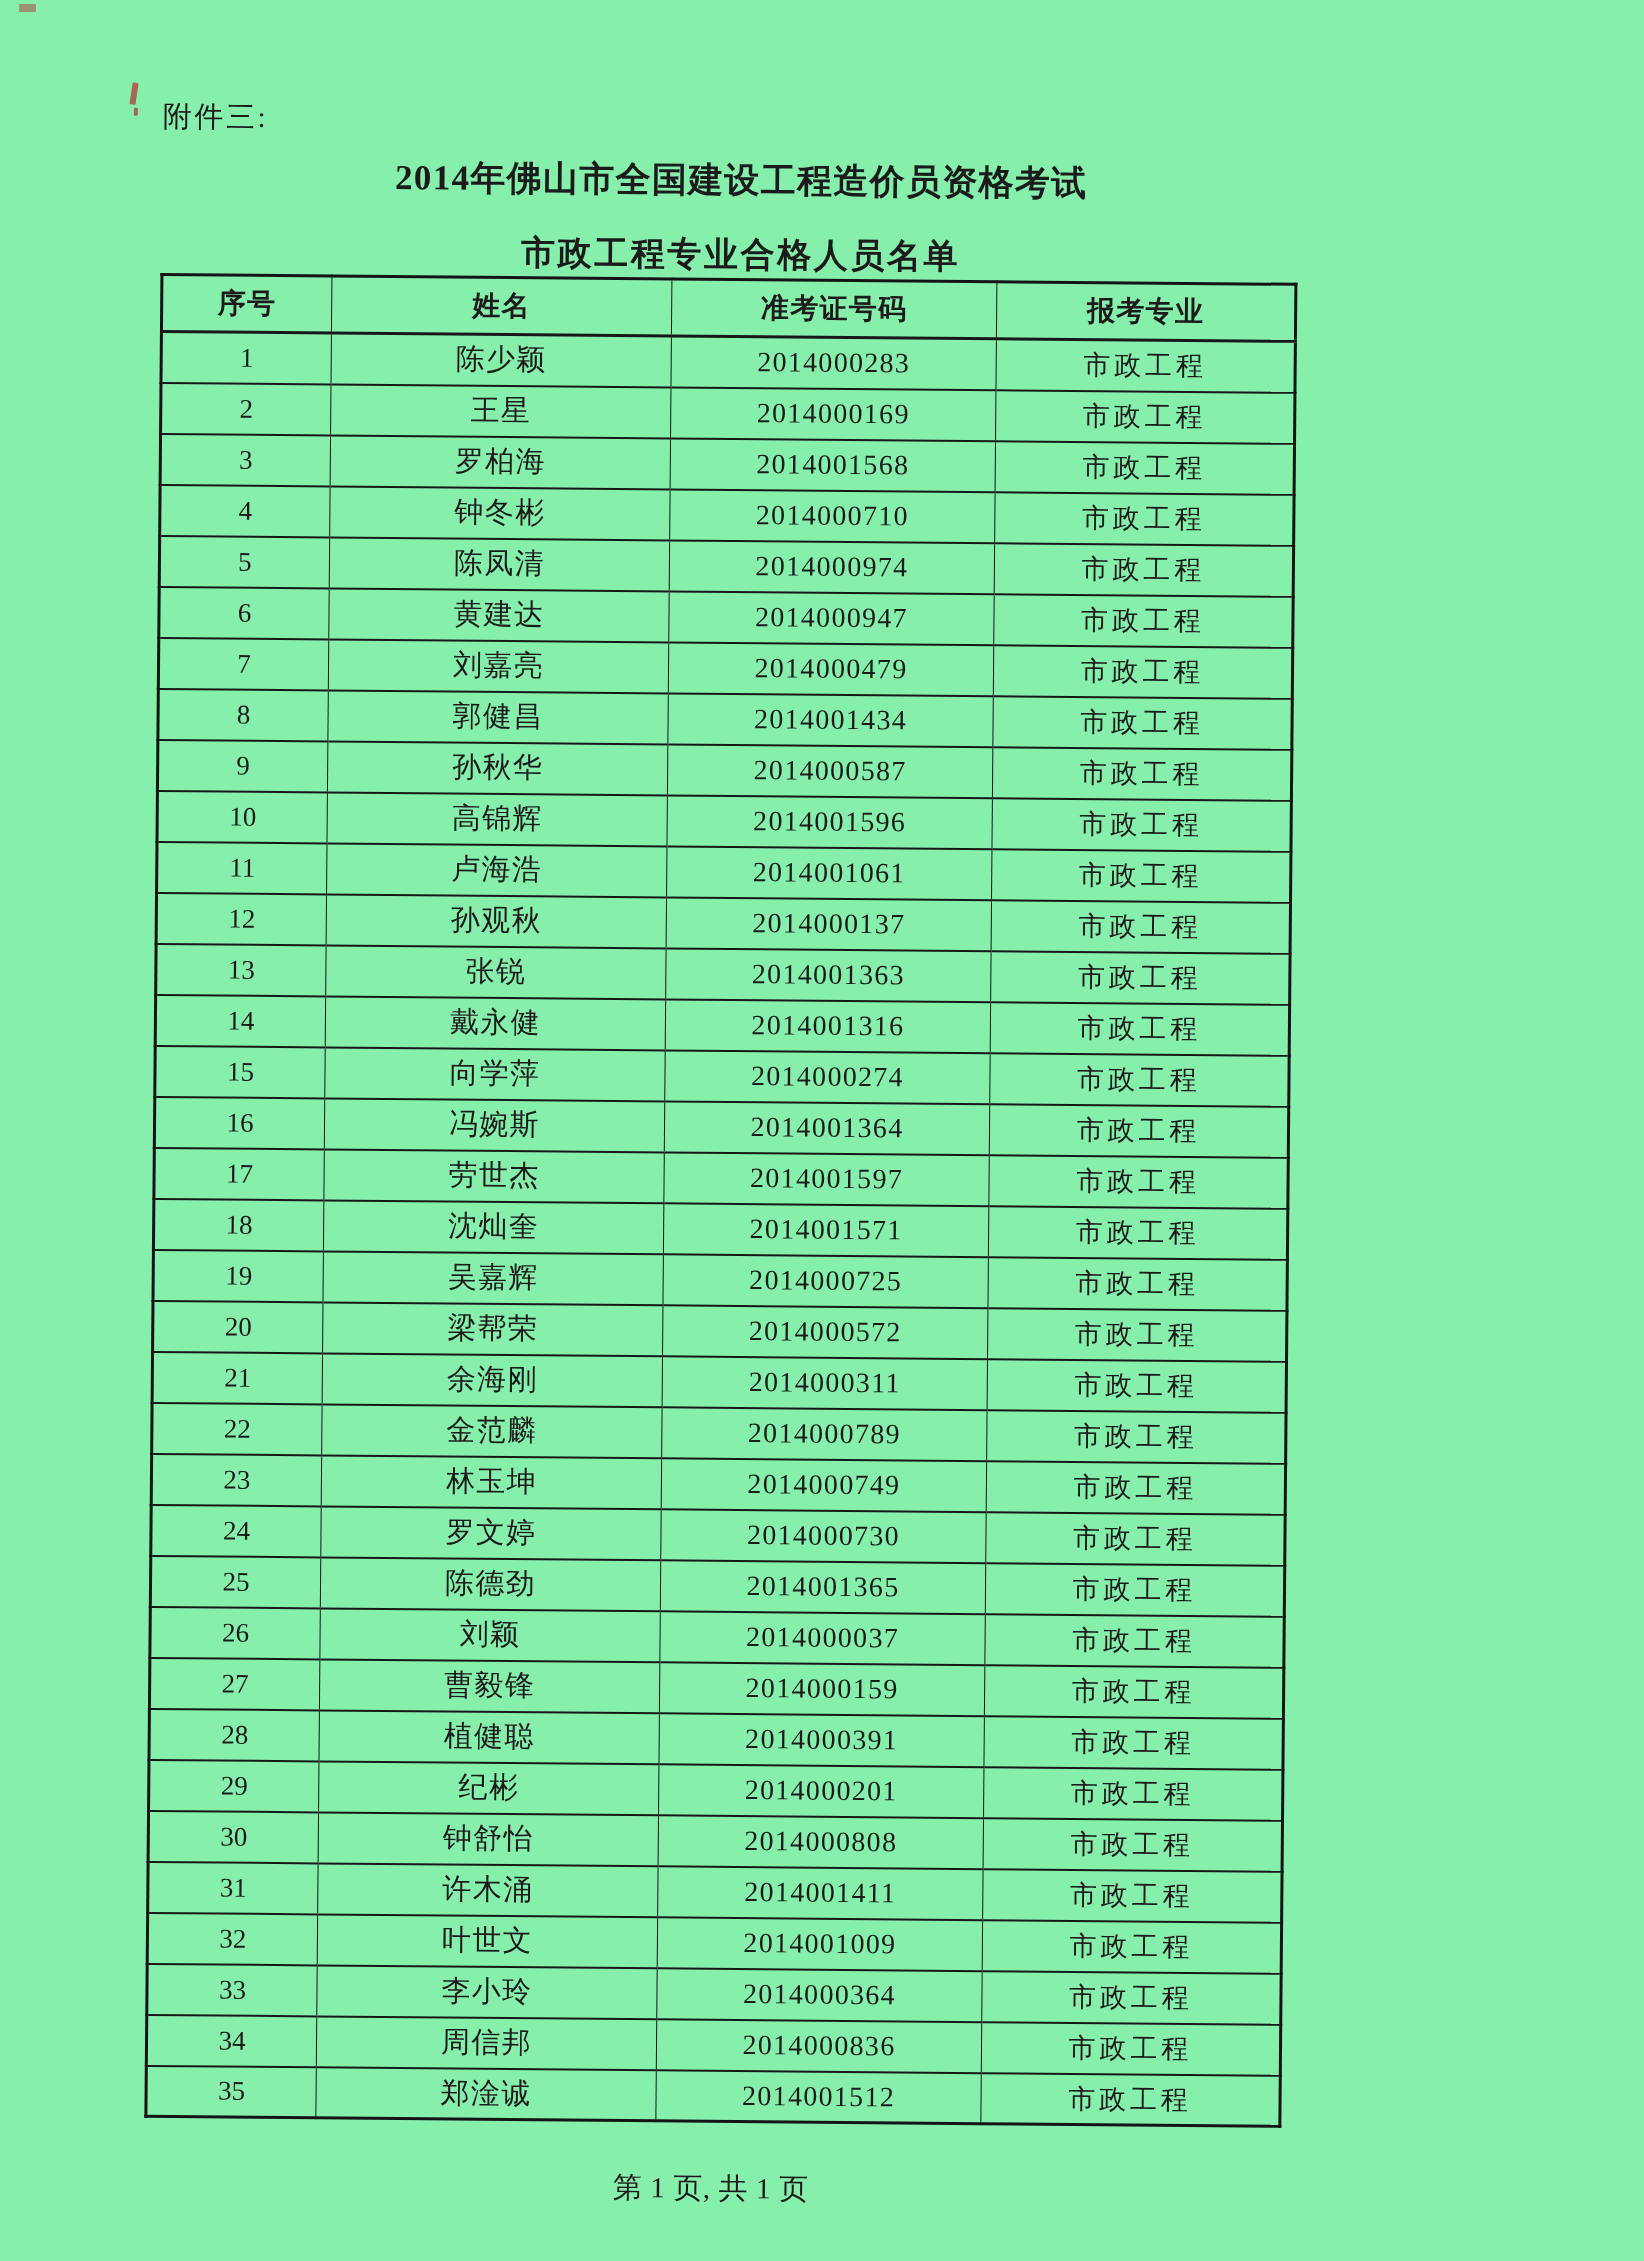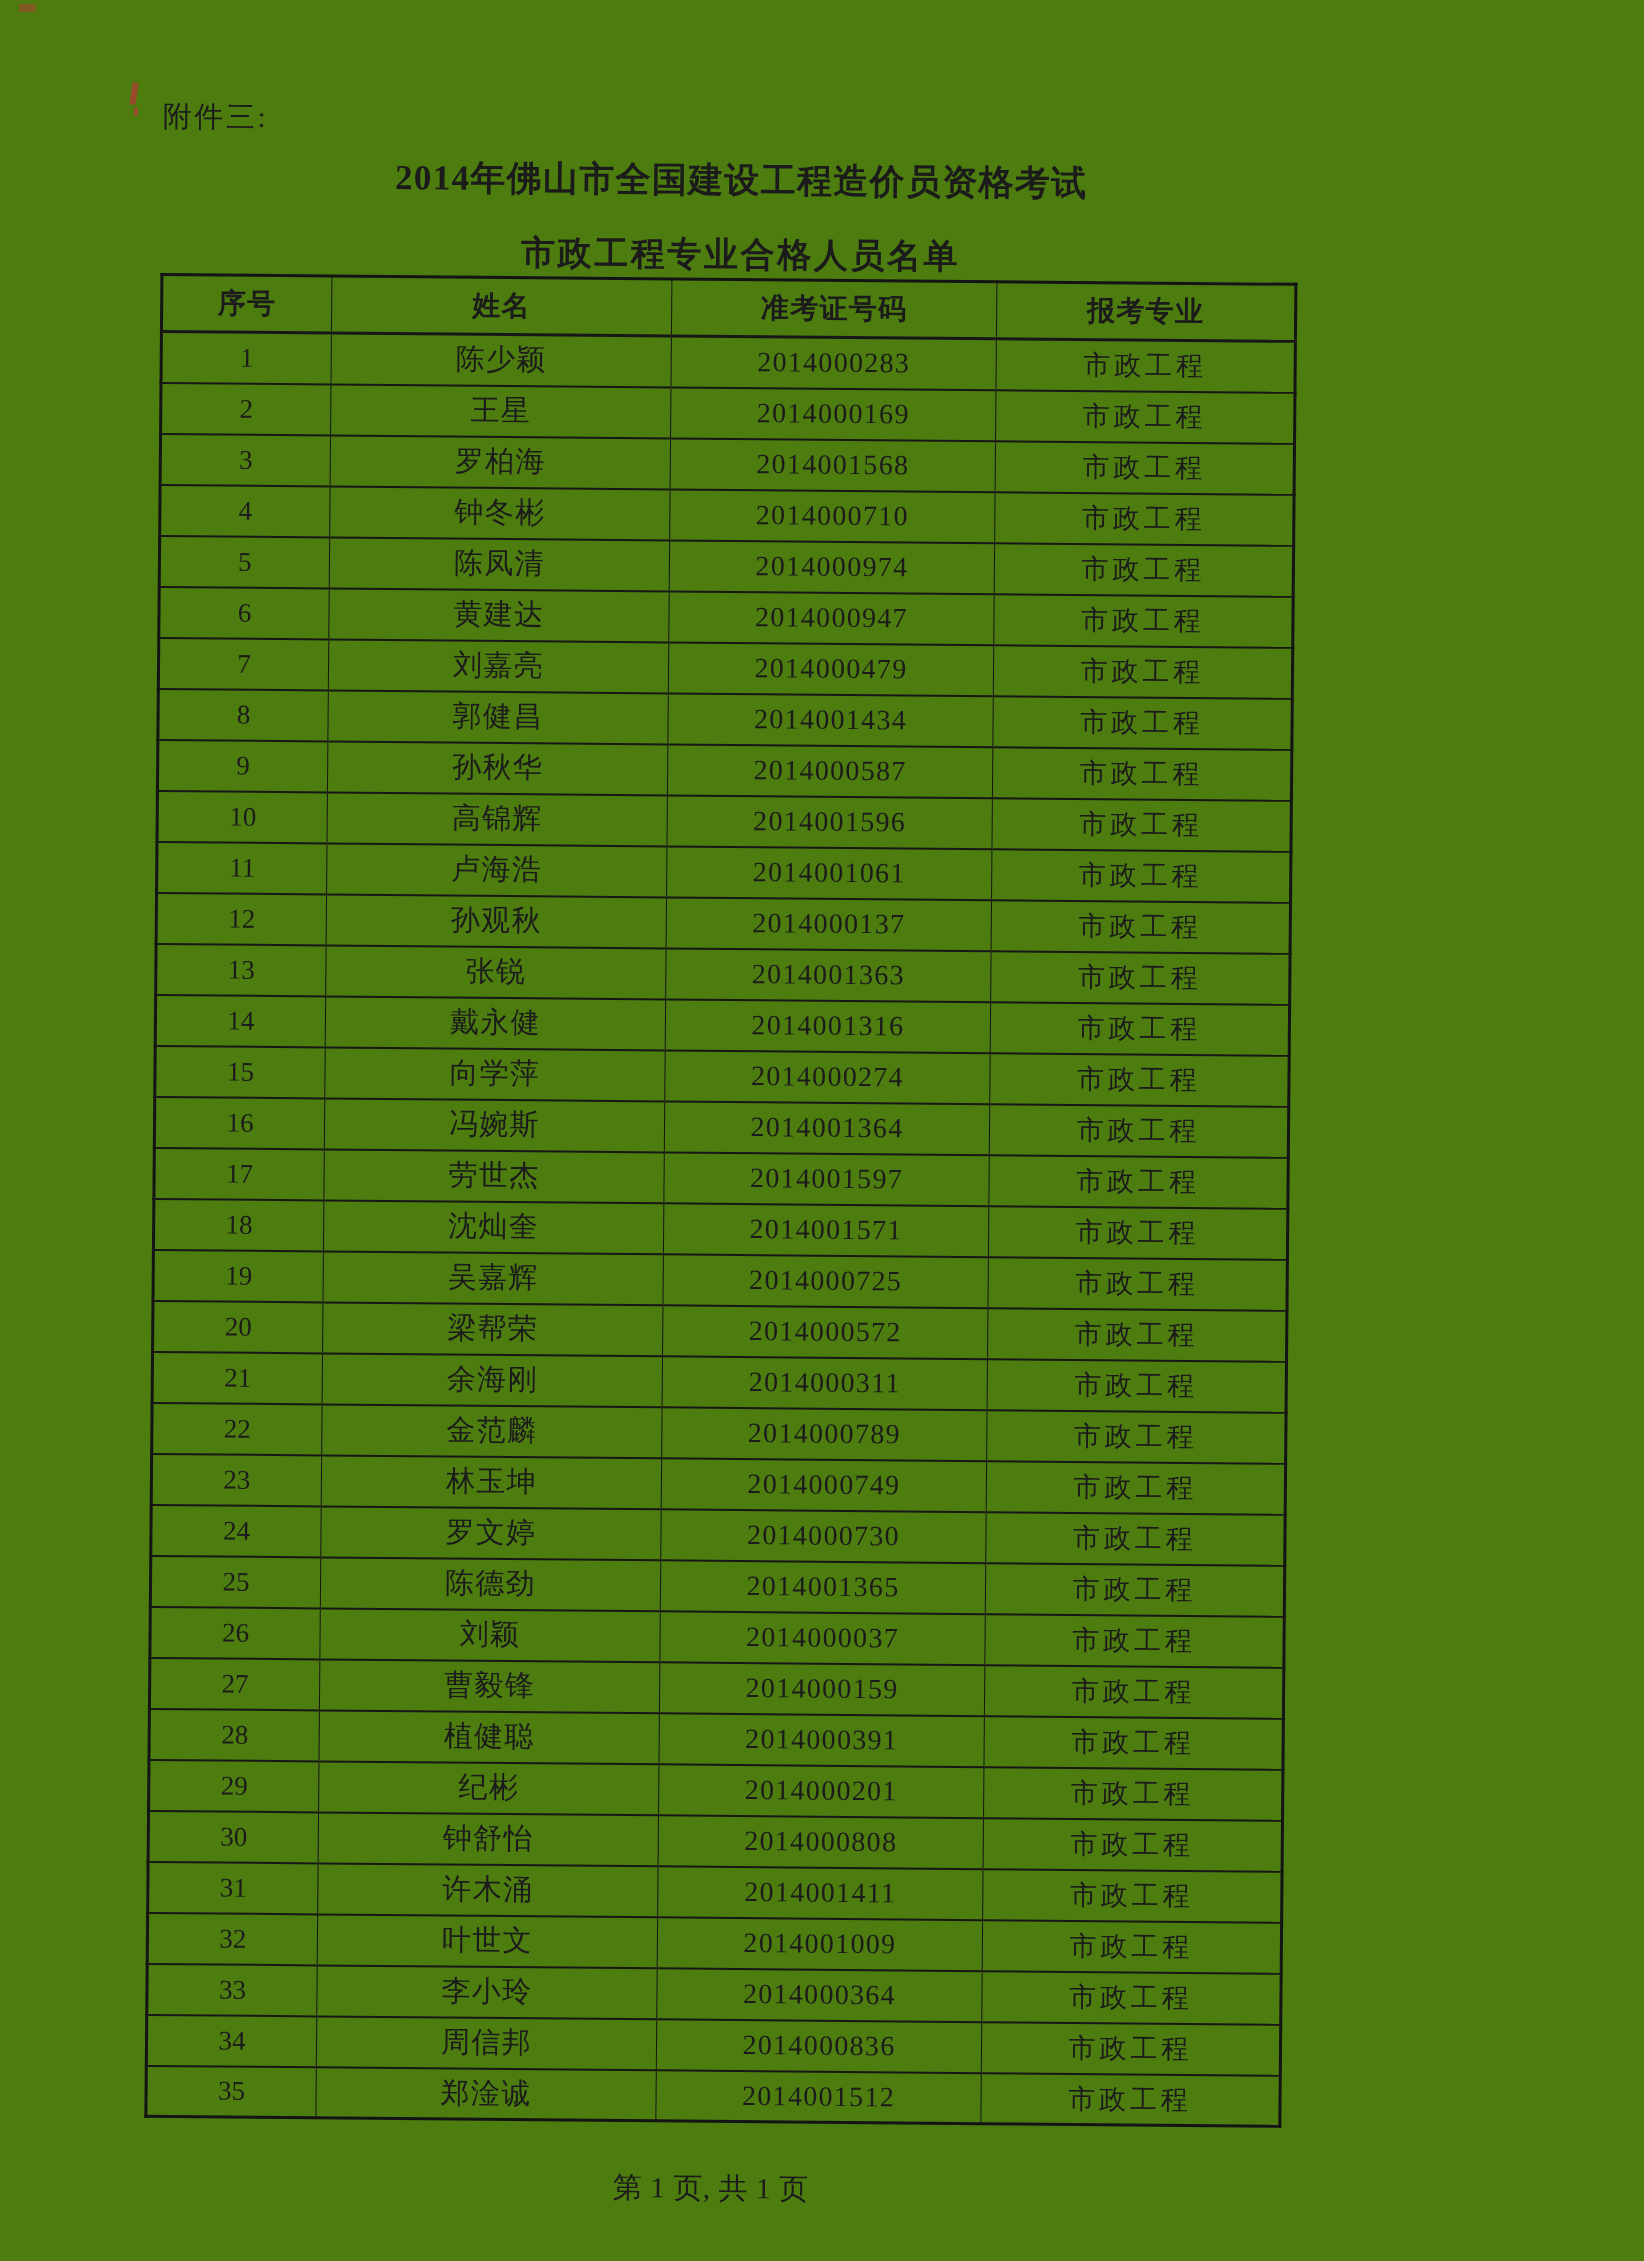--- a/index.html
+++ b/index.html
@@ -1,17 +1,17 @@
 <!DOCTYPE html>
 <html style="font-size:10.3px"><head>
 <meta charset="utf-8">
 <style>
   html,body{margin:0;padding:0;background:#e8e8e8;}
   .page{
-    position:relative;width:1644px;height:2261px;background:#4d7c0f;
+    position:relative;width:1644px;height:2261px;background:#86efac;
     overflow:hidden;color:#1b1b1b;
     font-family:"Liberation Serif","DejaVu Serif",serif;
   }
   .content{
     position:absolute;left:0;top:0;width:1644px;height:2261px;
     transform:rotate(0.5deg);transform-origin:168px 97px;
   }
   .attachment{
     position:absolute;left:163px;top:97px;
     font-size:29px;letter-spacing:2.6px;

